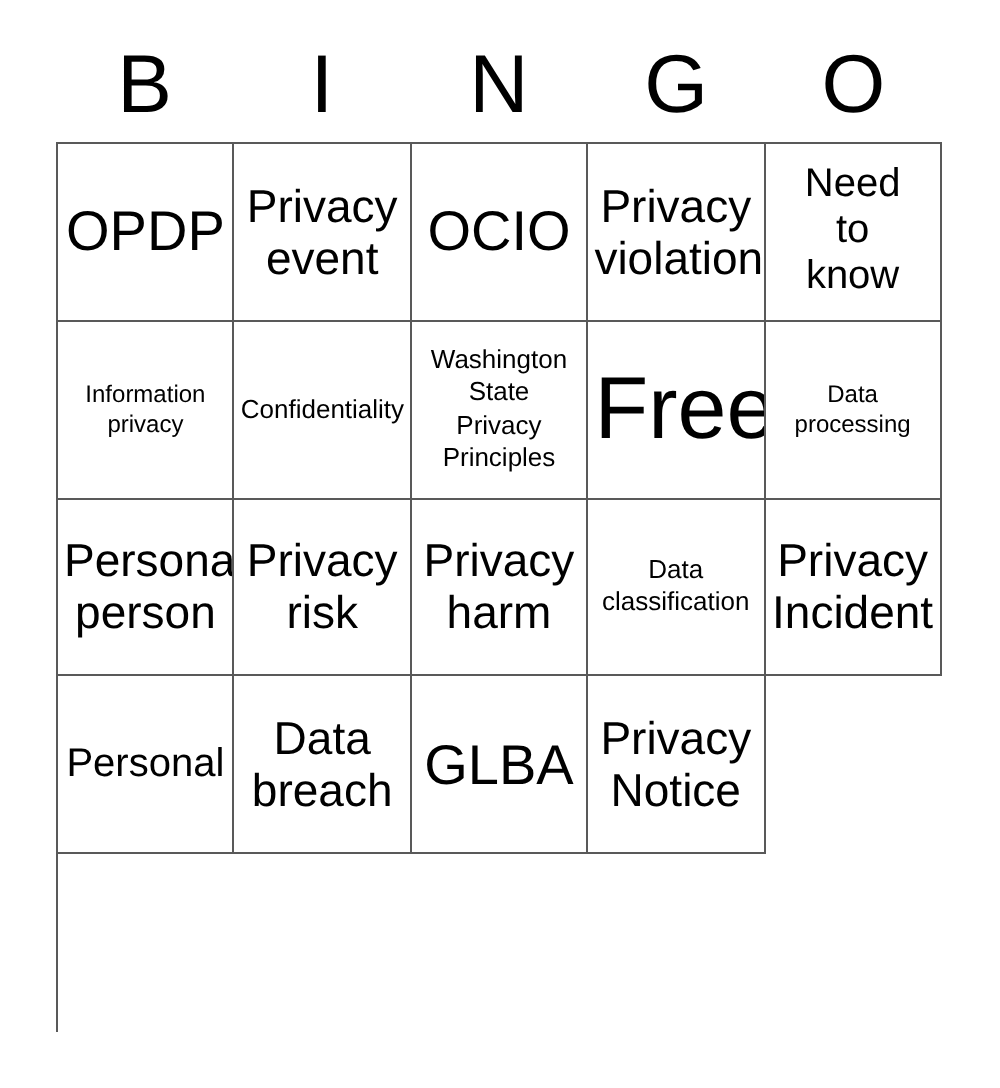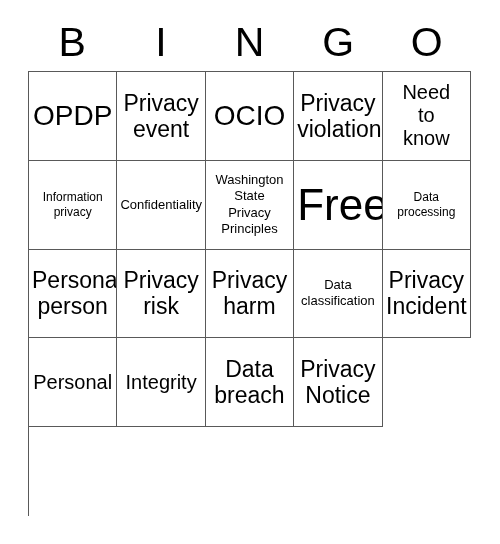--- a/index.html
+++ b/index.html
@@ -154,25 +154,25 @@
 classification</span>
       </div>
       <div class="cell">
         <span class="cell-text sz-md">Privacy
 Incident</span>
       </div>
       <div class="cell">
         <span class="cell-text sz-sm">Personal</span>
       </div>
       <div class="cell">
-        <span class="cell-text sz-sm">Integrity</span>
+        <span class="cell-text sz-md">Data
+breach</span>
       </div>
       <div class="cell">
-        <span class="cell-text sz-md">Data
-breach</span>
+        <span class="cell-text sz-lg">GLBA</span>
       </div>
       <div class="cell">
         <span class="cell-text sz-md">Privacy
 Notice</span>
       </div>
     </div>
 
 </div>
 
 </body></html>

